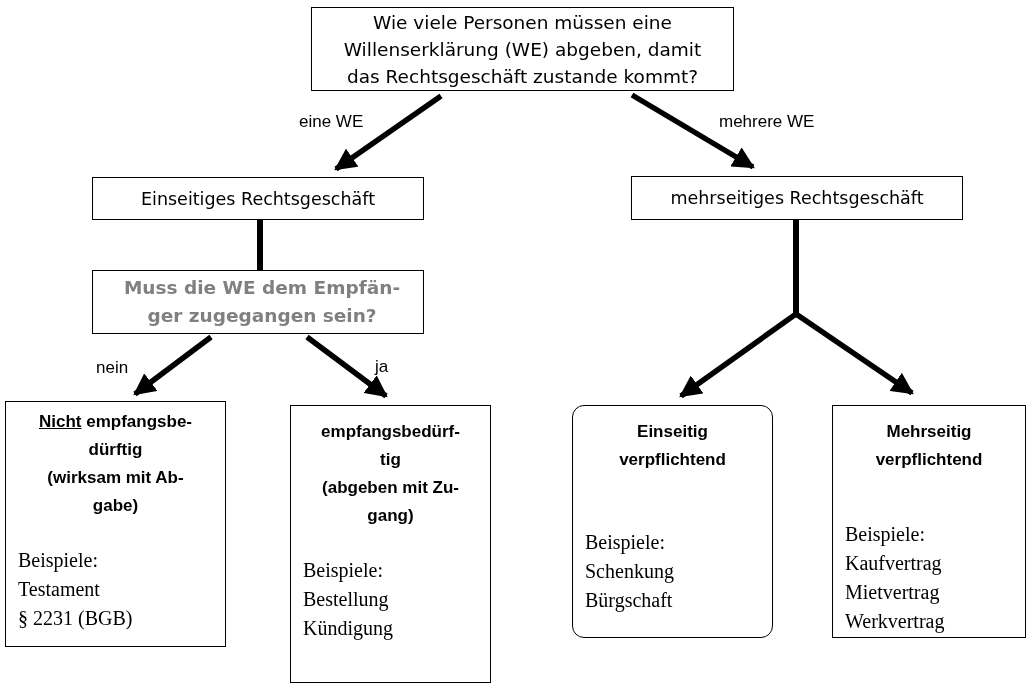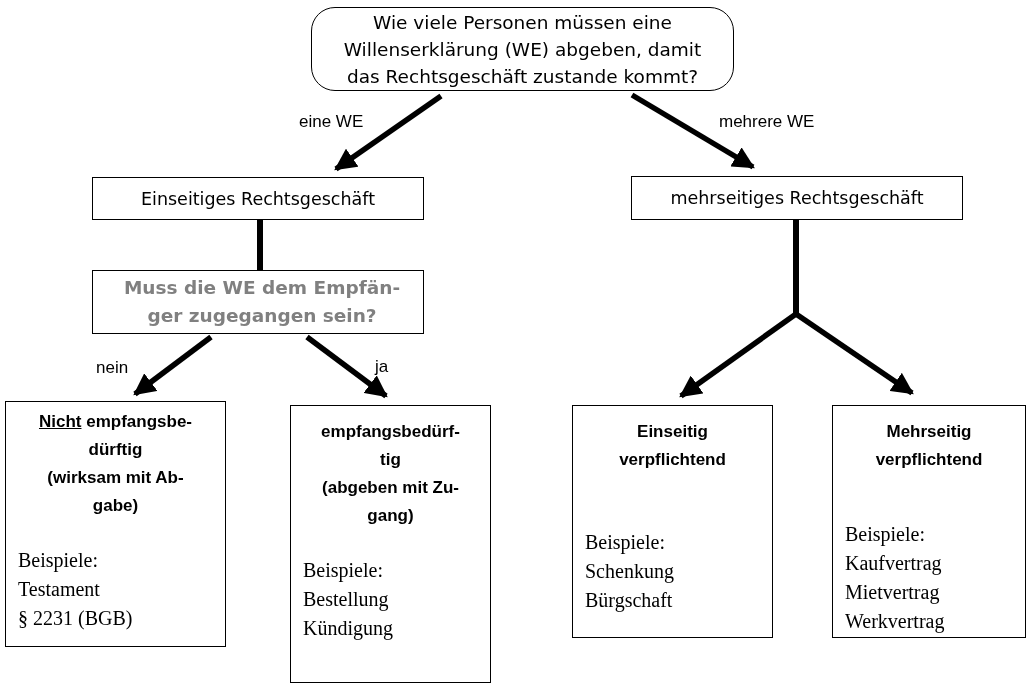--- a/index.html
+++ b/index.html
@@ -13,38 +13,38 @@
   }
   #arrow-layer{position:absolute;left:0;top:0;width:1030px;height:687px;}
   .box{
     position:absolute;
     background:#fff;
     border:1.5px solid #000;
     box-sizing:border-box;
     text-align:center;
   }
   .center-col{display:flex;flex-direction:column;justify-content:center;}
-  .root-box{left:311px;top:7px;width:423px;height:84px;font-size:18.5px;line-height:27px;border-radius:24px;}
+  .root-box{left:311px;top:7px;width:423px;height:84px;font-size:18.5px;line-height:27px;}
   .uni-box{left:92px;top:177px;width:332px;height:43px;font-size:17.5px;}
   .multi-box{left:631px;top:176px;width:332px;height:44px;font-size:17.5px;}
   .frage-box{left:92px;top:270px;width:332px;height:64px;font-size:18.5px;line-height:28px;font-weight:bold;color:#808080;padding-left:8px;}
   .edge-label{
     position:absolute;
     font-family:"Liberation Sans",sans-serif;
     font-size:17px;
     white-space:nowrap;
   }
   .lbl-eine{left:281px;top:112px;margin-left:18px;}
   .lbl-mehrere{left:719px;top:112px;}
   .lbl-nein{left:96px;top:358px;}
   .lbl-ja{left:375px;top:357px;}
   .leaf{text-align:center;}
   .leaf1{left:5px;top:401px;width:221px;height:246px;}
   .leaf2{left:290px;top:405px;width:201px;height:278px;}
-  .leaf3{left:572px;top:405px;width:201px;height:233px;}
+  .leaf3{left:572px;top:405px;width:201px;height:233px;border-radius:12px;}
   .leaf4{left:832px;top:405px;width:194px;height:233px;}
   .leaf-header{
     font-family:"Liberation Sans",sans-serif;
     font-weight:bold;
     font-size:17px;
     line-height:28px;
   }
   .pt6{padding-top:6px;} .pt12{padding-top:12px;}
   .leaf-examples{
     font-family:"Liberation Serif",serif;

